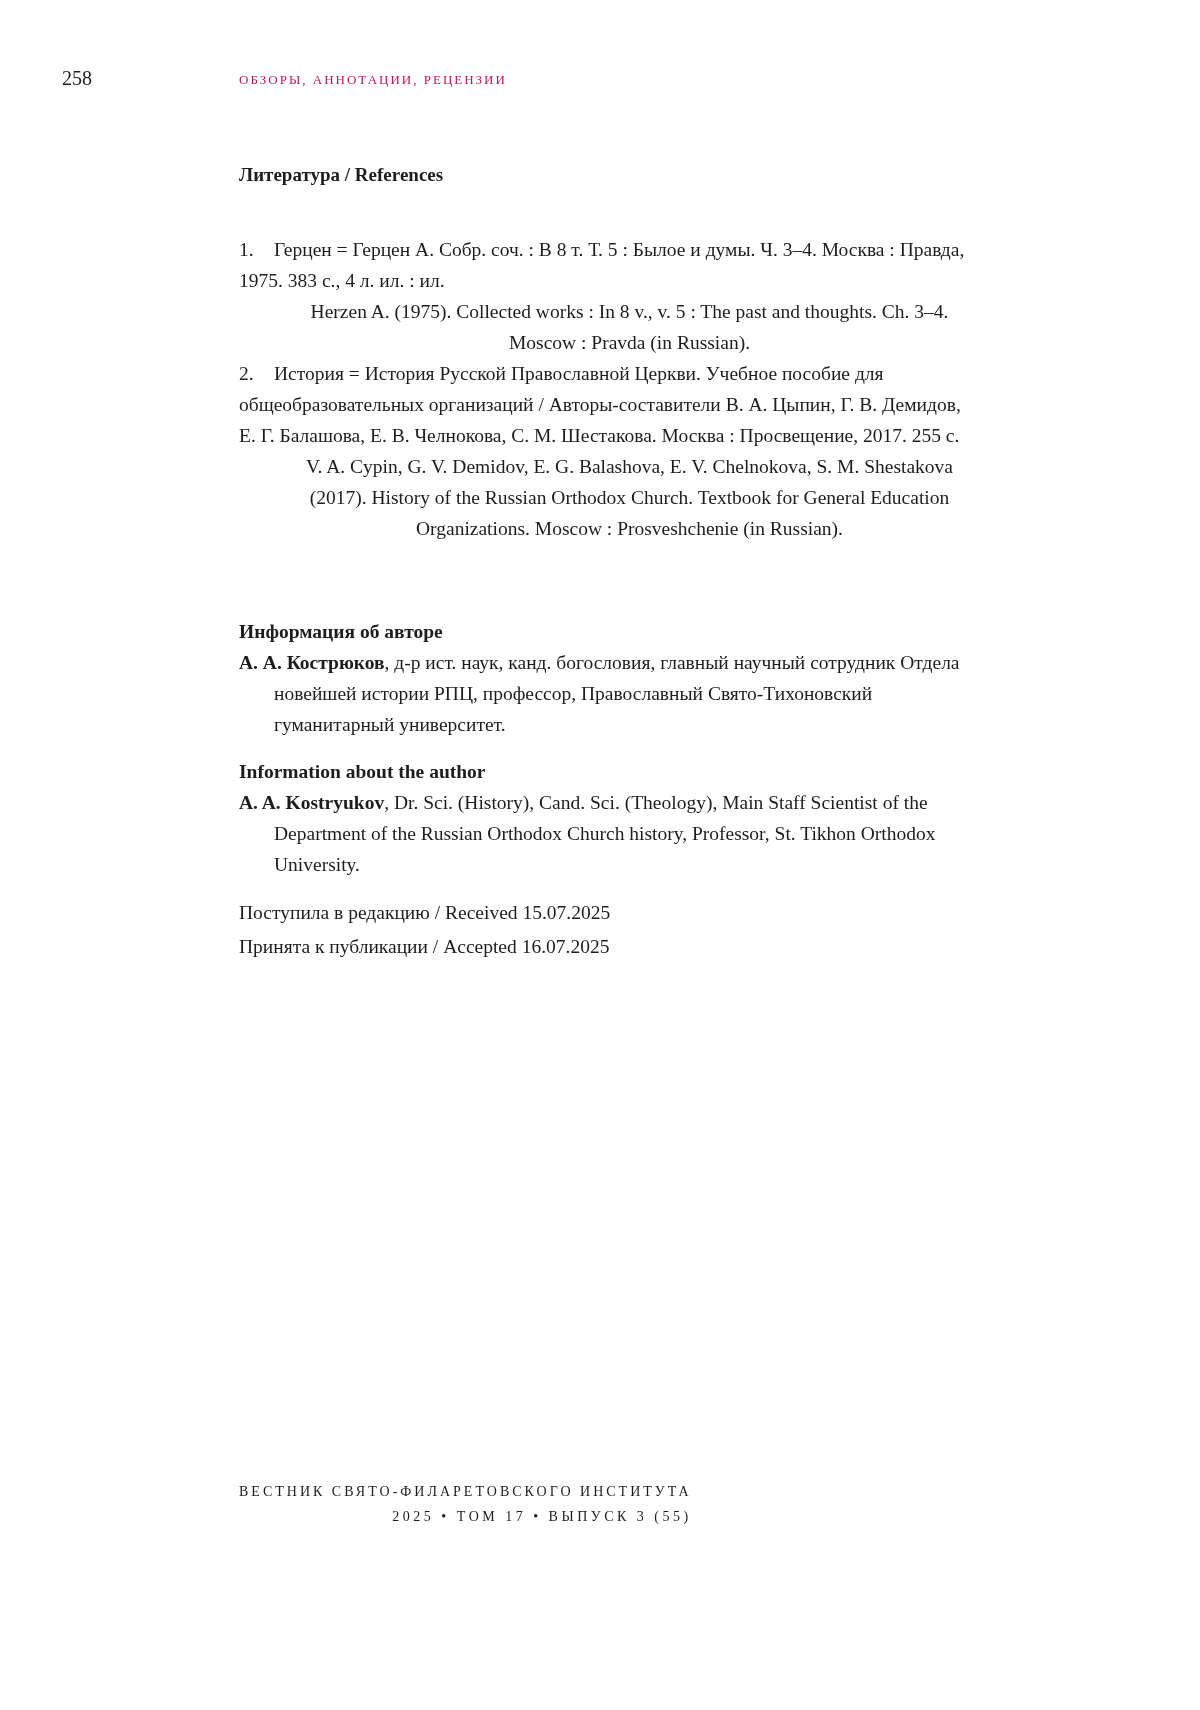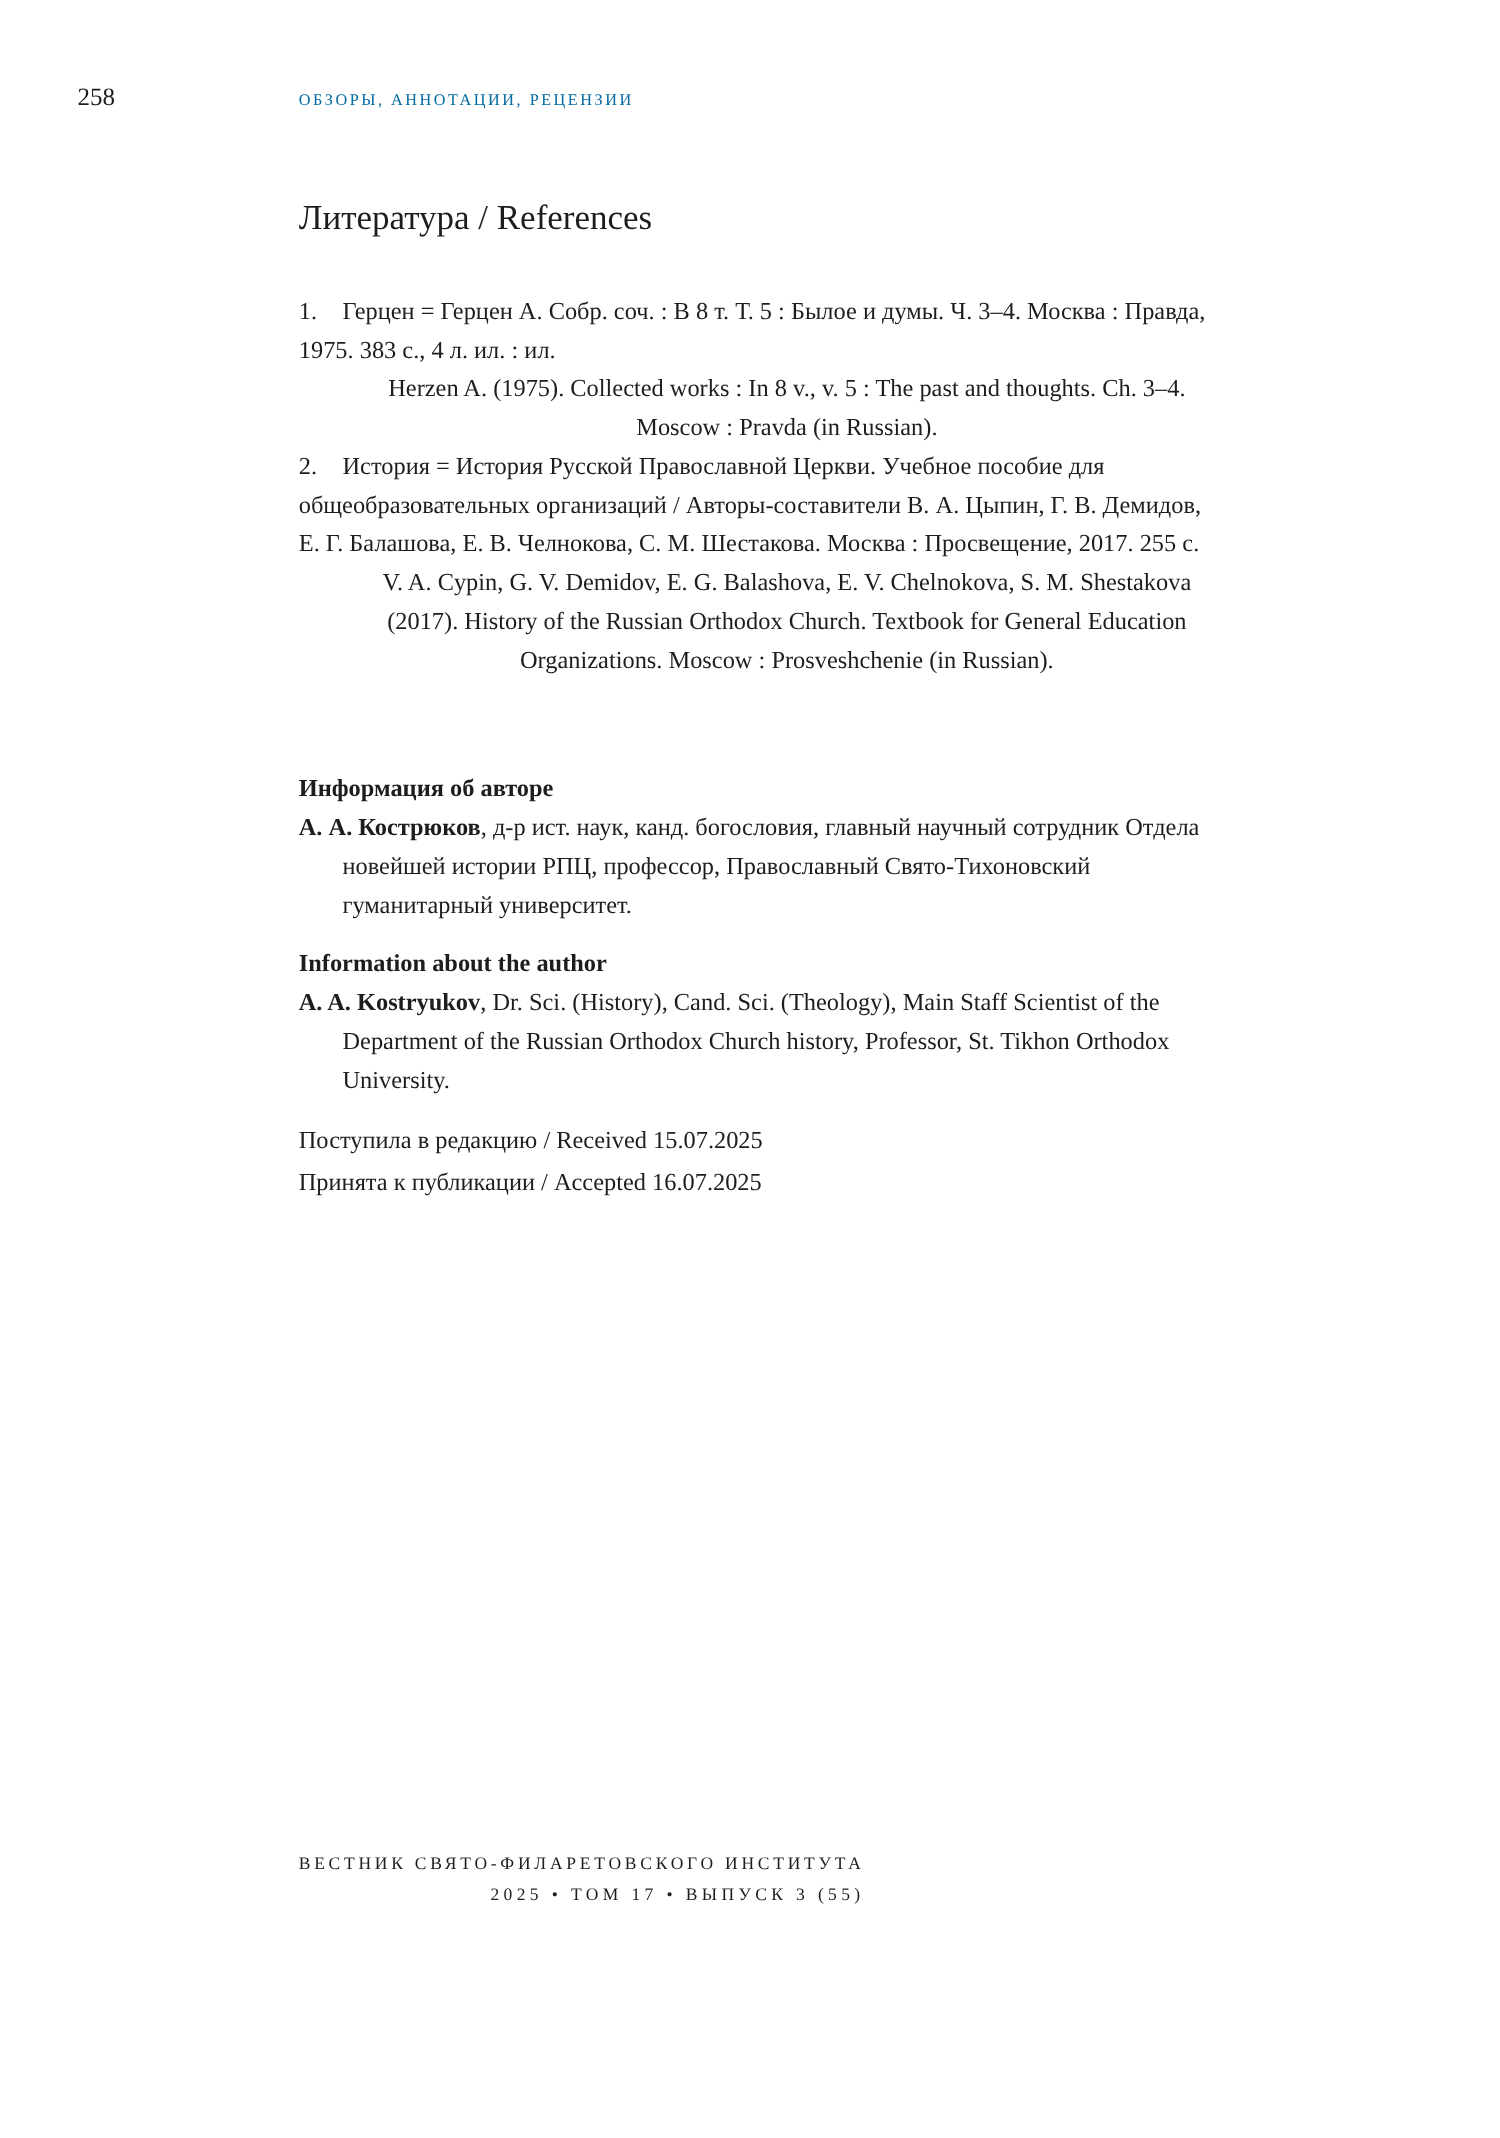--- a/index.html
+++ b/index.html
@@ -23,34 +23,34 @@
     font-size: 20px;
     line-height: 24px;
   }
   .running-header {
     position: absolute;
     left: 239px;
     top: 72px;
     font-size: 13px;
     line-height: 16px;
     letter-spacing: 2px;
-    color: #0369a1;
+    color: #be185d;
   }
   .content {
     position: absolute;
     left: 239px;
     top: 160px;
     width: 742px;
     font-size: 19.5px;
     line-height: 31px;
   }
   h1.section-title {
-    font-size: 28px;
+    font-size: 19px;
     line-height: 30px;
-    font-weight: normal;
+    font-weight: bold;
     margin: 0 0 44px 0;
   }
   p { margin: 0; }
   .ref-num {
     display: inline-block;
     width: 35px;
   }
   .ref-term { }
   .ref-en { margin-left: 39px; text-align: center; }
   .block-heading { font-weight: bold; }

